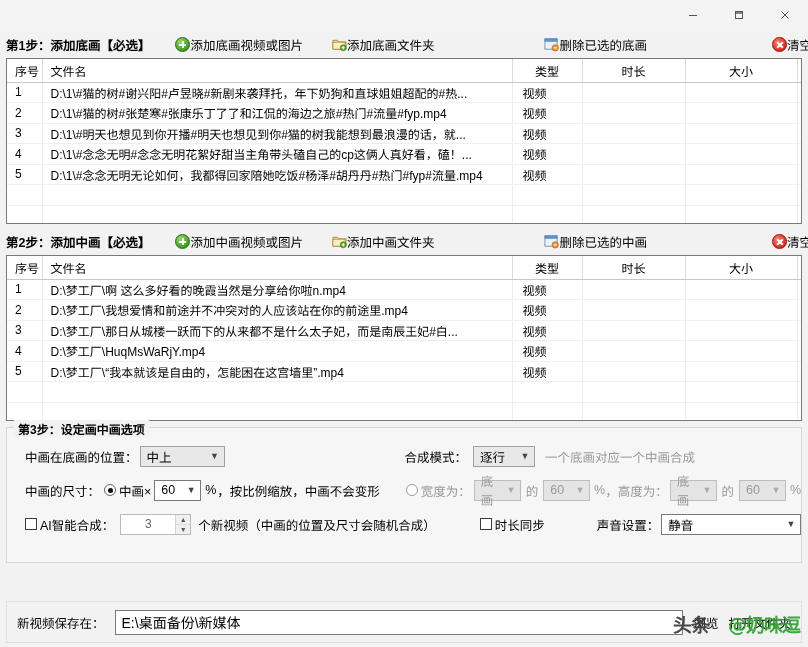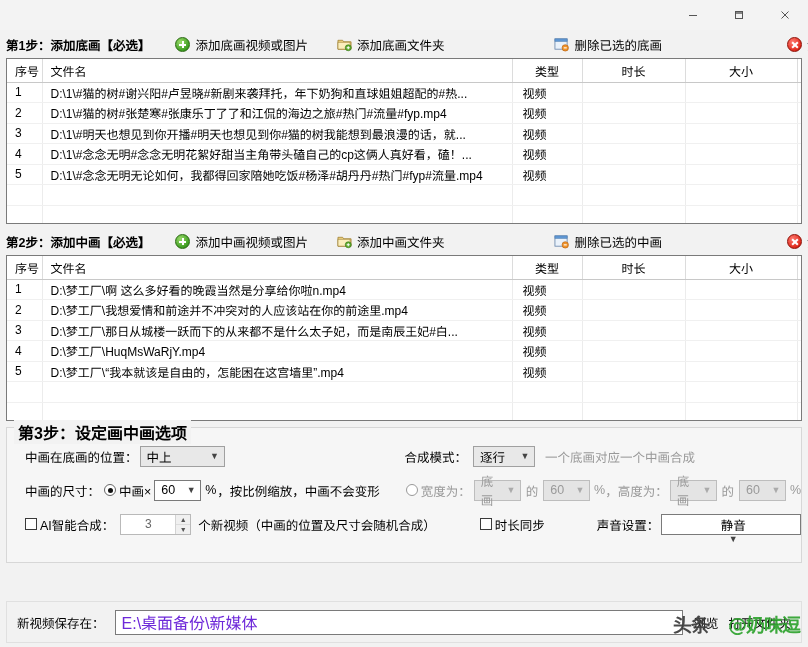--- a/index.html
+++ b/index.html
@@ -59,21 +59,20 @@
     color: #000;
     position: relative;
   }
   .step-title {
     font-weight: bold;
     white-space: nowrap;
   }
   .tb-item {
     display: flex;
     align-items: center;
-    gap: 5px;
     font-weight: normal;
     white-space: nowrap;
     cursor: default;
     font-size: 12.5px;
   }
 
   
   .ico { width: 15px; height: 15px; display:inline-block; flex: 0 0 auto; position: relative; }
   .ico-plus {
     border-radius: 50%;
@@ -150,21 +149,21 @@
     border: 1px solid #d7d7d7;
     position: relative;
     height: 136px;
     background: #f6f6f6;
   }
   .group-legend {
     position: absolute;
     top: -8px; left: 7px;
     background: #f2f2f2;
     padding: 0 4px;
-    font-size: 16px;
+    font-size: 12px;
     font-weight: bold;
     color: #000;
   }
   .opt-row {
     display: flex;
     align-items: center;
     height: 34px;
     padding: 0 0 0 18px;
     position: relative;
   }
@@ -239,21 +238,21 @@
     height: 25px;
     border: 1px solid #7a7a7a;
     background: #fff;
     display:flex; align-items:center;
     padding: 0 4px;
     font-size: 12px;
     font-family: "Liberation Sans", sans-serif;
   }
   .textinput input {
     border:none; outline:none; width:100%;
-    font-size:16px; color:#6d28d9;
+    font-size:14px; color:#000000;
     font-family: "Liberation Sans", sans-serif;
   }
 
   
   .bottombar {
     position:absolute; left:6px; right:6px; bottom:4px;
     height: 42px;
     background:#f2f2f2;
     border:1px solid #e0e0e0;
     display:flex; align-items:center;
@@ -614,21 +613,21 @@
         <div>▲</div>
         <div>▼</div>
       </span>
     </span>
     <span class="lbl" style="margin-left:7px;">个新视频（中画的位置及尺寸会随机合成）</span>
 
     <span class="checkbox" style="margin-left:44px;"></span>
     <span class="lbl" style="margin-left:3px;">时长同步</span>
 
     <span class="lbl" style="margin-left:52px;">声音设置：</span>
-    <span class="combo white" style="width:146px;margin-left:2px;flex-direction:column;">
+    <span class="combo white" style="width:146px;margin-left:2px;">
       <span>静音</span>
       <span class="caret">▼</span>
     </span>
   </div>
 </div>
 
 <div class="bottombar">
   <span class="lbl">新视频保存在：</span>
   <span class="textinput" style="flex:1;">
     <input type="text" value="E:\桌面备份\新媒体" style="">

